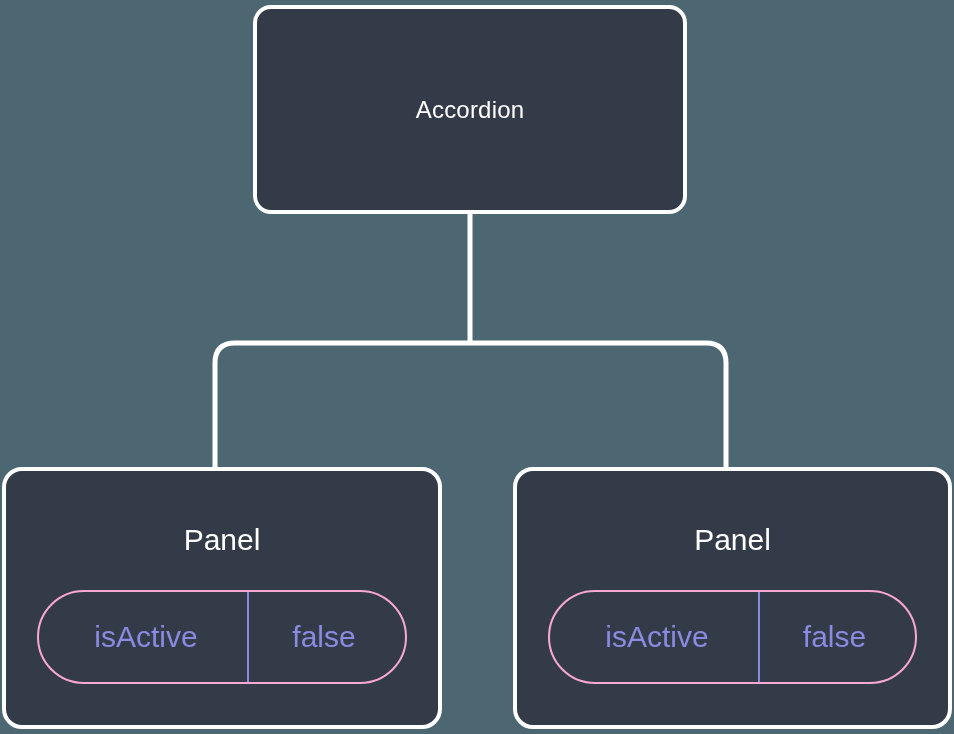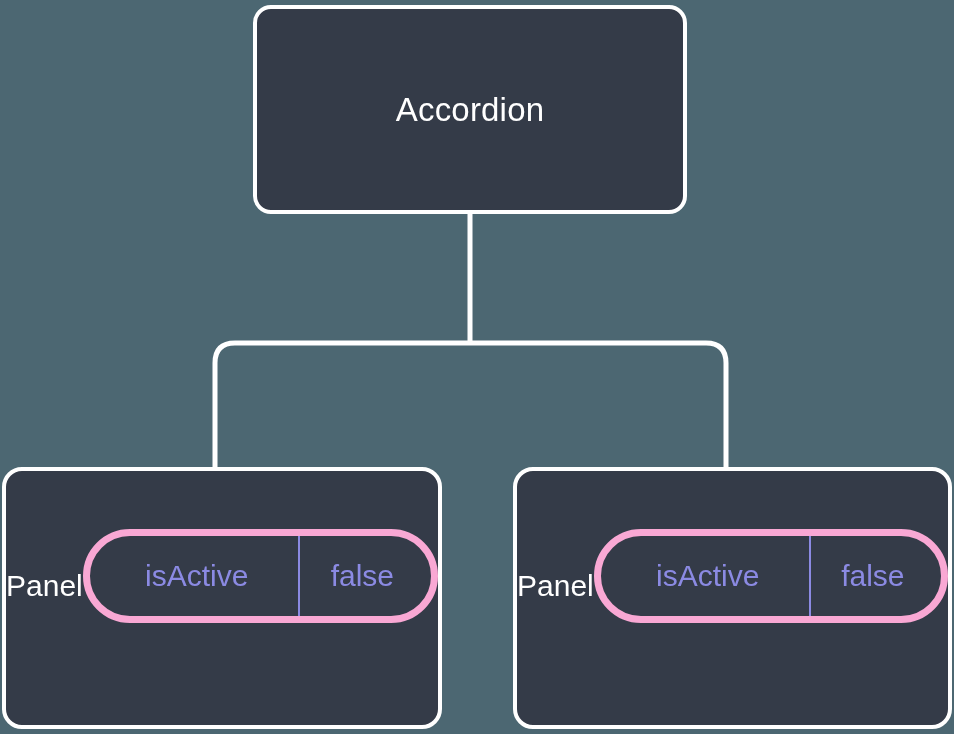--- a/index.html
+++ b/index.html
@@ -42,61 +42,61 @@
     top: 5px;
     width: 434px;
     height: 209px;
     display: flex;
     align-items: center;
     justify-content: center;
   }
 
   .node-title-root {
     color: #ffffff;
-    font-size: 33px;
+    font-size: 24px;
     font-weight: 400;
     letter-spacing: 0.2px;
     line-height: 1;
   }
 
   .node-panel {
     top: 467px;
     height: 262px;
     border-radius: 20px;
   }
   .node-panel-left  { left: 2px;   width: 440px; }
   .node-panel-right { left: 513px; width: 439px; }
 
   .panel-inner {
     position: absolute;
     left: 0;
     right: 0;
     top: 0;
     display: flex;
+    flex-direction: column;
     align-items: center;
-    margin-top: 23px;
   }
 
   .node-title-panel {
     color: #ffffff;
     font-size: 30px;
     font-weight: 400;
     line-height: 1;
     margin-top: 54px;
   }
 
   
   .pill {
     position: relative;
     margin-top: 35px;
     height: 94px;
     box-sizing: border-box;
     display: flex;
     align-items: stretch;
-    border: 7px solid #f9a8d4;
+    border: 2px solid #f9a8d4;
     border-radius: 47px;
     background: transparent;
   }
   .pill-left  { width: 370px; }
   .pill-right { width: 369px; }
 
   .pill-cell {
     display: flex;
     align-items: center;
     justify-content: center;

